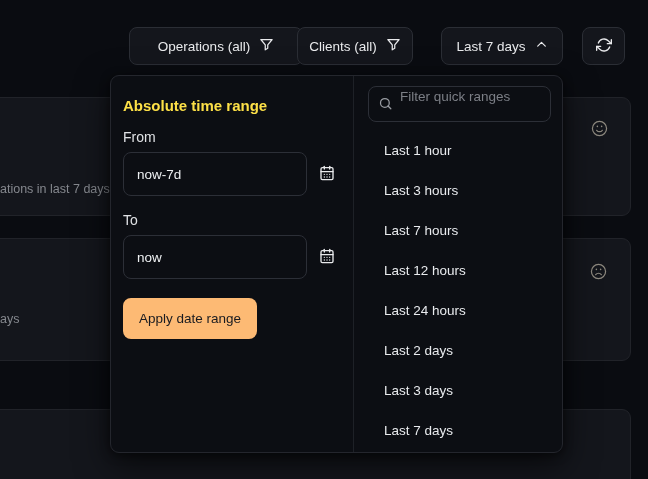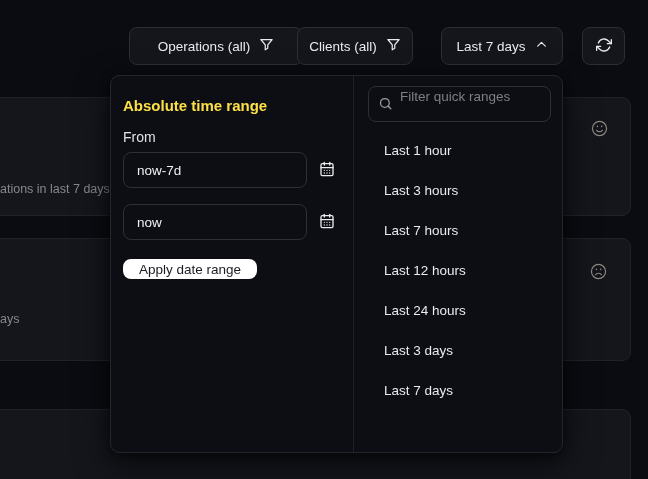--- a/index.html
+++ b/index.html
@@ -91,41 +91,41 @@
   }
   .field-label {
     font-size: 14px; color: #e0e2e5;
     line-height: 16px; margin-bottom: 7px;
   }
   .input-row {
     display: flex; align-items: center; gap: 12px;
     margin-bottom: 16px;
   }
   .text-input {
-    width: 184px; height: 36px;
+    width: 184px; height: 44px;
     background: #0c0e13;
     border: 1px solid #2c2f37;
     border-radius: 8px;
     color: #eef0f2;
     font-size: 13.5px;
     padding: 0 13px;
     box-sizing: border-box;
     font-family: inherit;
     outline: none;
   }
   .calendar-btn {
     background: none; border: none; padding: 0;
     color: #e9eaec; cursor: pointer;
     display: flex; align-items: center;
   }
   .apply-btn {
     margin-top: 3px;
-    height: 20px;
+    height: 41px;
     padding: 0 16px;
-    background: #ffffff;
+    background: #fdba74;
     color: #191b20;
     border: none; border-radius: 8px;
     font-size: 13.5px;
     font-family: inherit;
     cursor: pointer;
   }
 
   .v-divider { width: 1px; background: #1e2127; flex: none; }
 
   .quick-section {
@@ -245,20 +245,21 @@
               <line x1="12" y1="14" x2="12.01" y2="14"></line>
               <line x1="16" y1="14" x2="16.01" y2="14"></line>
             <line x1="8" y1="18" x2="8.01" y2="18"></line>
               <line x1="12" y1="18" x2="12.01" y2="18"></line>
               <line x1="16" y1="18" x2="16.01" y2="18"></line>
           </svg>
         </span>
       </button>
     </div>
 
+    <div class="field-label">To</div>
     <div class="input-row">
       <input class="text-input" type="text" value="now" style="">
       <button class="calendar-btn">
         <span>
           <svg width="16" height="16" viewBox="0 0 24 24" fill="none" stroke="currentColor" stroke-width="2" stroke-linecap="round" stroke-linejoin="round">
             <rect x="3" y="4" width="18" height="18" rx="2"></rect>
             <line x1="16" y1="2" x2="16" y2="6"></line>
             <line x1="8" y1="2" x2="8" y2="6"></line>
             <line x1="3" y1="10" x2="21" y2="10"></line>
             <line x1="8" y1="14" x2="8.01" y2="14"></line>
@@ -287,17 +288,18 @@
       </span>
       <input class="search-input" type="text" placeholder="Filter quick ranges" style="">
     </div>
 
     <div class="quick-list">
       <div class="quick-item">Last 1 hour</div>
       <div class="quick-item">Last 3 hours</div>
       <div class="quick-item">Last 7 hours</div>
       <div class="quick-item">Last 12 hours</div>
       <div class="quick-item">Last 24 hours</div>
+      <div class="quick-item">Last 2 days</div>
       <div class="quick-item">Last 3 days</div>
       <div class="quick-item">Last 7 days</div>
     </div>
   </div>
 </div>
 
 </body></html>

